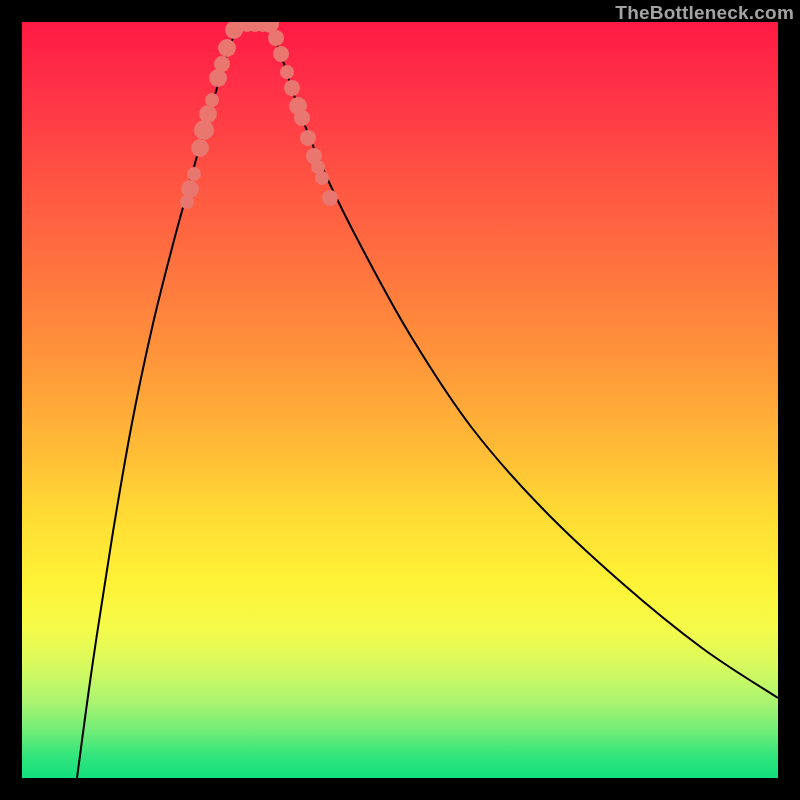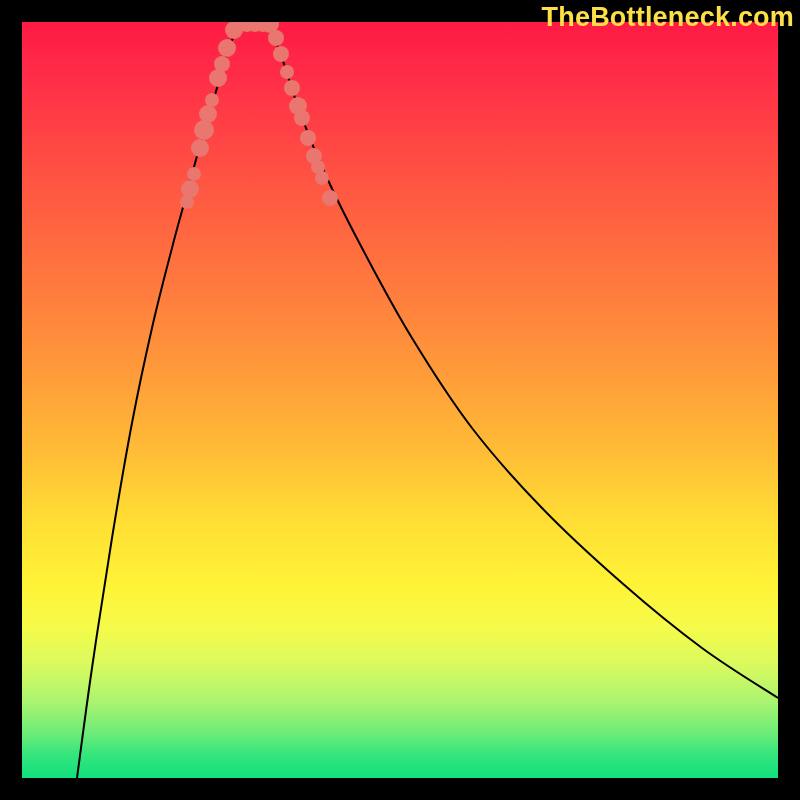--- a/index.html
+++ b/index.html
@@ -59,22 +59,22 @@
     width: 756px;
     height: 756px;
   }
   .dots circle {
     fill: #e9766f;
   }
   .watermark {
     position: absolute;
     top: 2px;
     right: 6px;
-    color: #fde047;
-    font-size: 27px;
+    color: #a3a3a3;
+    font-size: 19px;
     font-weight: 600;
     letter-spacing: 0.2px;
     user-select: none;
   }
 </style>
 </head>
 <body>
 
 <div class="frame">
   <div class="plot-area">

